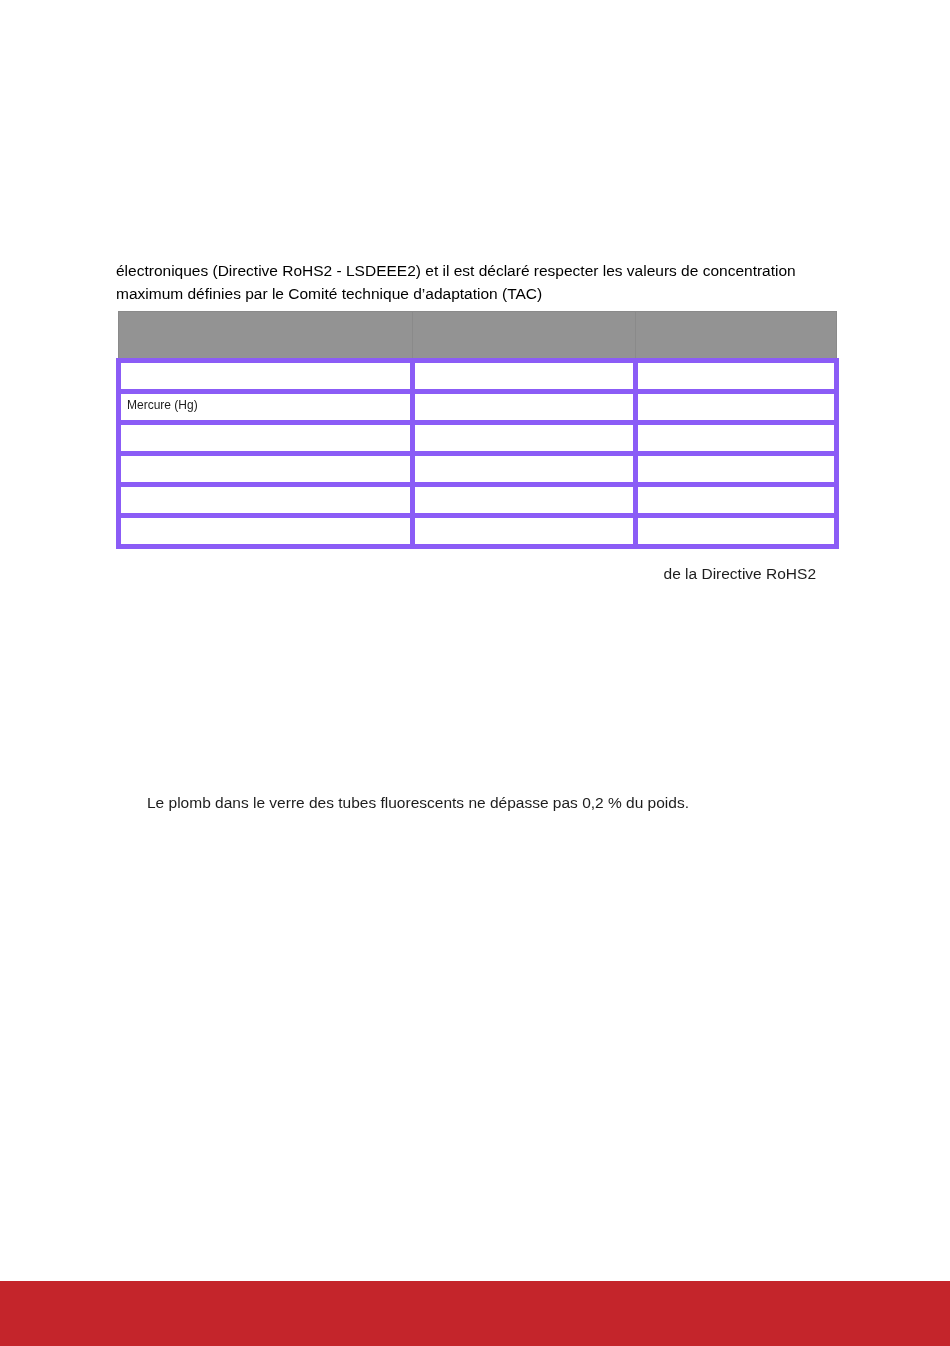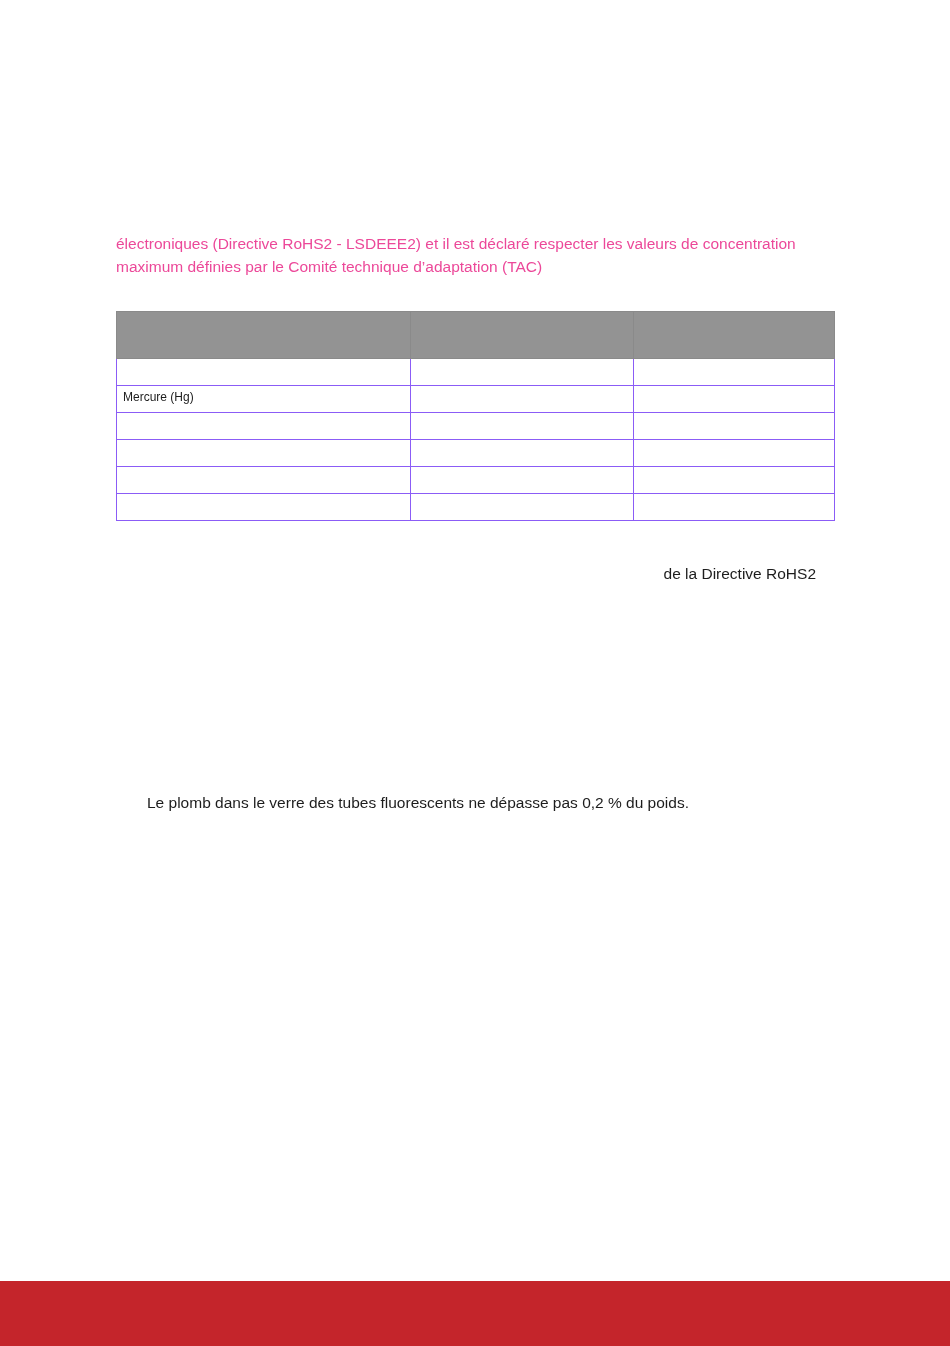--- a/index.html
+++ b/index.html
@@ -19,43 +19,43 @@
     position: relative;
     width: 950px;
     height: 1346px;
     box-sizing: border-box;
   }
 
   
   .intro {
     position: absolute;
     left: 116px;
-    top: 216px;
+    top: 243px;
     width: 700px;
     font-size: 15.5px;
     line-height: 23px;
-    color: #ec4899;
+    color: #000000;
   }
 
   
   .subst-table {
     position: absolute;
     left: 116px;
     top: 311px;
     width: 718px;
     border-collapse: collapse;
     table-layout: fixed;
   }
   .subst-table col.c1 { width: 294px; }
   .subst-table col.c2 { width: 223px; }
   .subst-table col.c3 { width: 201px; }
 
   .subst-table th,
   .subst-table td {
-    border: 1px solid #8b5cf6;
+    border: 5px solid #8b5cf6;
     padding: 0;
     vertical-align: top;
   }
   .subst-table thead th {
     background: #939393;
     border: 1px solid #8a8a8a;
     height: 46px;
     font-weight: normal;
     font-size: 12px;
     color: #ffffff;

